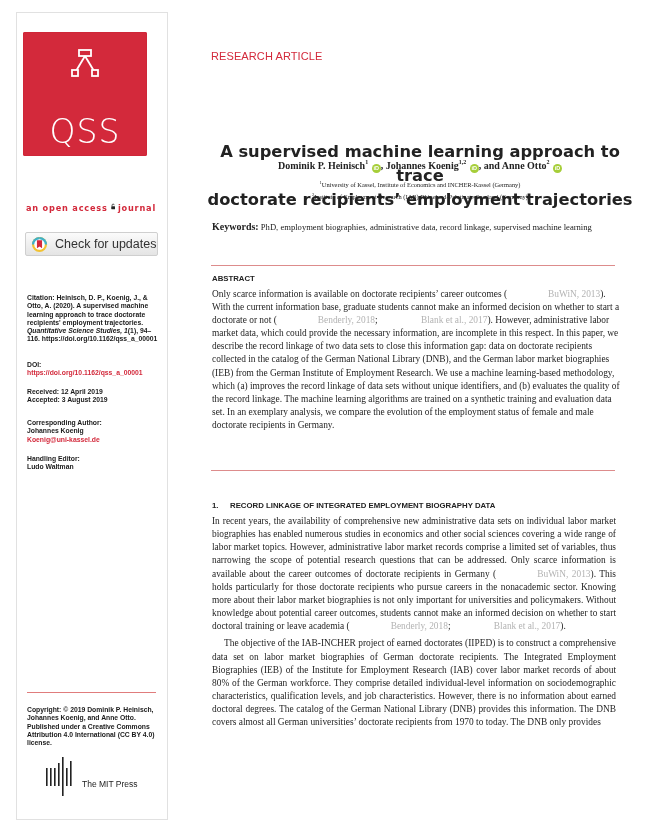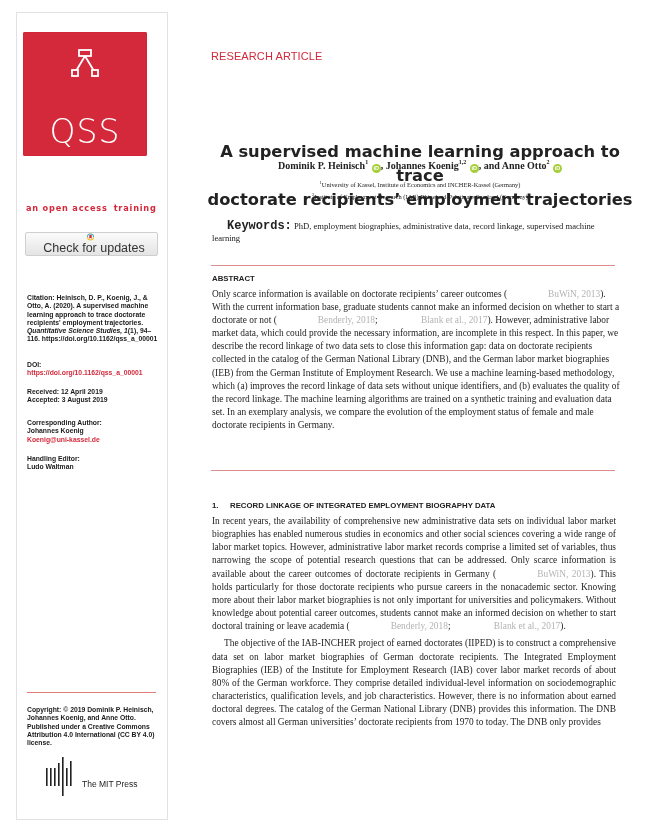--- a/index.html
+++ b/index.html
@@ -27,21 +27,21 @@
     position: absolute; left: 26px; top: 202px; width: 130px;
     font-family: "DejaVu Sans", sans-serif; font-weight: bold; font-size: 8.2px;
     color: #d3293b; letter-spacing: 0.8px; white-space: nowrap; display: flex; align-items: flex-end;
   }
   .oa .lock { display: inline-block; margin: 0 3px; position: relative; top: -1px; }
   .cfu {
     position: absolute; left: 25px; top: 232px; width: 133px; height: 24px;
     border: 1px solid #cfcfcf; border-radius: 2px;
     background: linear-gradient(#fbfbfb, #e4e4e4);
     display: flex; align-items: center; padding-left: 5px;
-    font-family: "Liberation Sans", sans-serif; font-size: 12.5px; color: #333; flex-direction: column;
+    font-family: "Liberation Sans", sans-serif; font-size: 12.5px; color: #333;
   }
   .cfu .badge { width: 17px; height: 17px; margin-right: 7px; }
 
   .side-block { position: absolute; left: 27px; width: 134px; font-family: "Liberation Sans", sans-serif;
     font-size: 6.8px; line-height: 8.3px; color: #1a1a1a; font-weight: bold; }
   .side-block .red { color: #d3293b; font-weight: bold; }
   .side-block .it { font-style: italic; }
   .side-rule { position: absolute; left: 27px; top: 692px; width: 129px; height: 1px; background: #e07c7c; }
   .mit { position: absolute; left: 44px; top: 757px; width: 110px; height: 42px; }
   .mit .bars { position: absolute; left: 0; top: 0; }
@@ -56,21 +56,21 @@
   .authors { position: absolute; left: 200px; width: 440px; top: 159px; text-align: center;
     font-family: "Liberation Serif", serif; font-weight: bold; font-size: 10px; color: #222; white-space: nowrap; }
   .authors sup { font-size: 6px; vertical-align: 5px; }
   .orcid { display: inline-block; width: 9px; height: 9px; border-radius: 50%; background: #a6ce39;
     color: #fff; font-family: "Liberation Sans", sans-serif; font-size: 5.5px; line-height: 9px; text-align: center;
     vertical-align: -1px; margin-left: 1px; font-weight: bold; }
   .aff { position: absolute; left: 200px; width: 440px; text-align: center; font-size: 6.4px; color: #222; white-space: nowrap; }
   .aff sup { font-size: 4.5px; vertical-align: 3px; }
 
   .keywords { position: absolute; left: 212px; top: 221px; width: 405px; font-size: 8.6px; line-height: 11.5px; color: #222; }
-  .keywords b { font-family: Liberation Mono, monospace; font-size: 12px; margin-left: 15px; }
+  .keywords b { font-family: Liberation Serif, serif; font-size: 10px; }
   .rule { position: absolute; left: 211px; width: 404px; height: 1px; background: #dd8c8c; }
   .abs-h { position: absolute; left: 212px; top: 274px; font-family: "Liberation Sans", sans-serif;
     font-weight: bold; font-size: 7.8px; color: #222; }
   .abstract { position: absolute; left: 212px; top: 288px; width: 408px; font-size: 9.4px; line-height: 13.1px; color: #1e1e1e; }
   .cite { color: #b3b3b3; padding-left: 41px; }
 
   .sec-h { position: absolute; left: 212px; top: 501px; font-family: "Liberation Sans", sans-serif;
     font-weight: bold; font-size: 7.8px; color: #222; white-space: nowrap; }
   .sec-h .num { display: inline-block; width: 18px; }
   .body { position: absolute; left: 212px; top: 515px; width: 404px; font-size: 9.4px; line-height: 13.15px;
@@ -93,21 +93,21 @@
   </svg>
   <div class="qss">QSS</div>
 </div>
 
 <div class="oa">
   <span>an open access</span>
   <svg class="lock" width="8" height="11" viewBox="0 0 8 11">
     <path d="M2 5 V3 a2 2 0 0 1 4 0" fill="none" stroke="#222" stroke-width="1.4"></path>
     <rect x="0.5" y="5" width="7" height="5.5" rx="0.8" fill="#222"></rect>
   </svg>
-  <span>training</span>
+  <span>journal</span>
 </div>
 
 <div class="cfu">
   <svg class="badge" viewBox="0 0 18 18">
     <circle cx="9" cy="9" r="8" fill="#f2c232"></circle>
     <path d="M9 1 A8 8 0 0 1 17 9 L9 9 Z" fill="#3eb1c8"></path>
     <path d="M1 9 A8 8 0 0 1 9 1 L9 9 Z" fill="#3eb1c8"></path>
     <circle cx="9" cy="9" r="5.6" fill="#fff"></circle>
     <path d="M6.3 4.5 H11.7 V13 L9 11 L6.3 13 Z" fill="#d3293b"></path>
   </svg>

